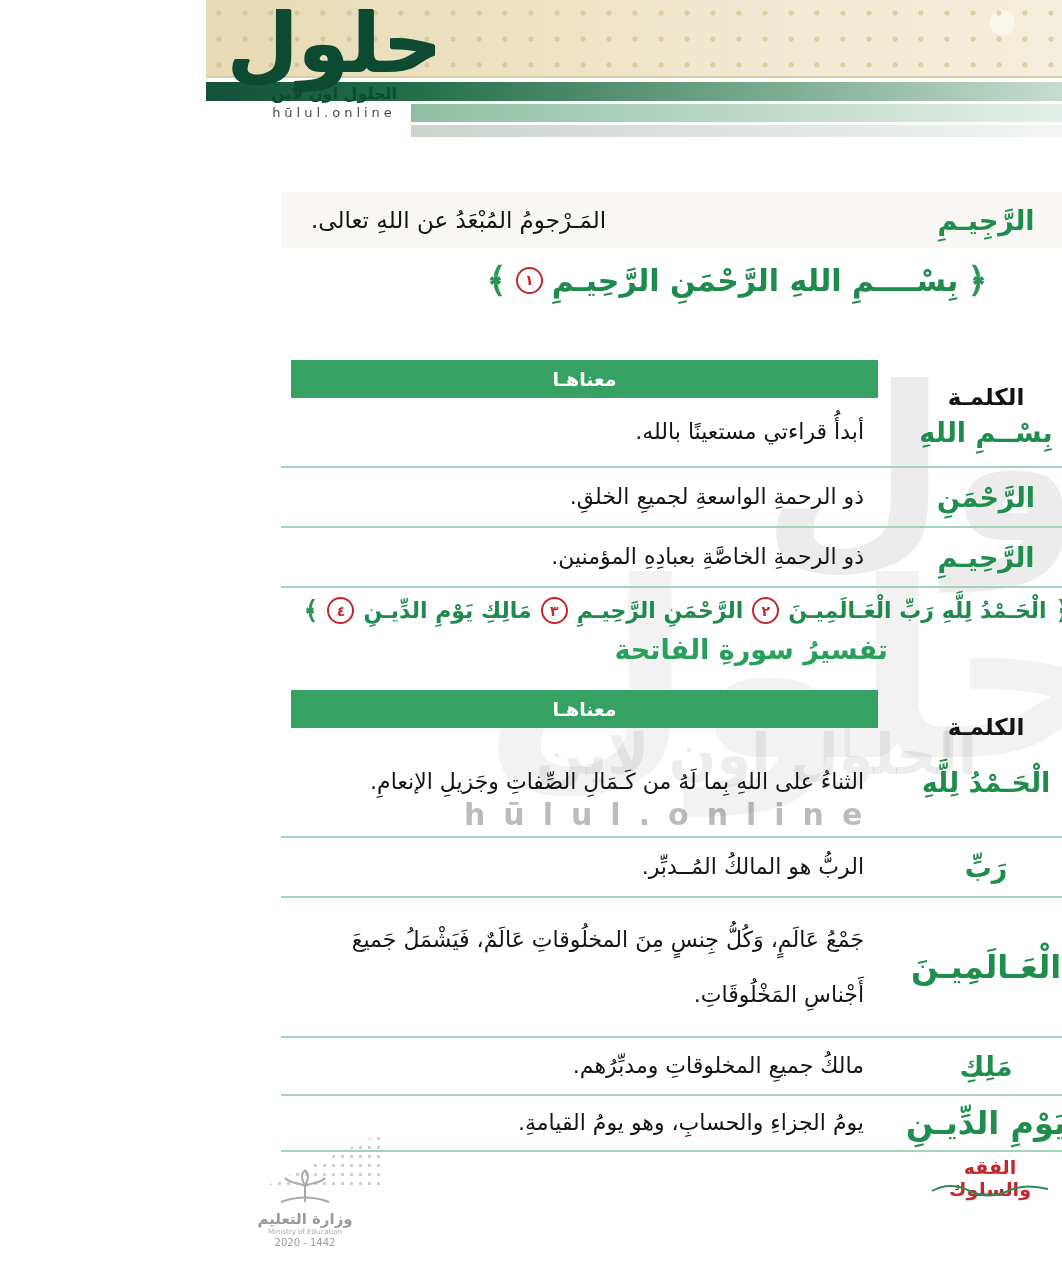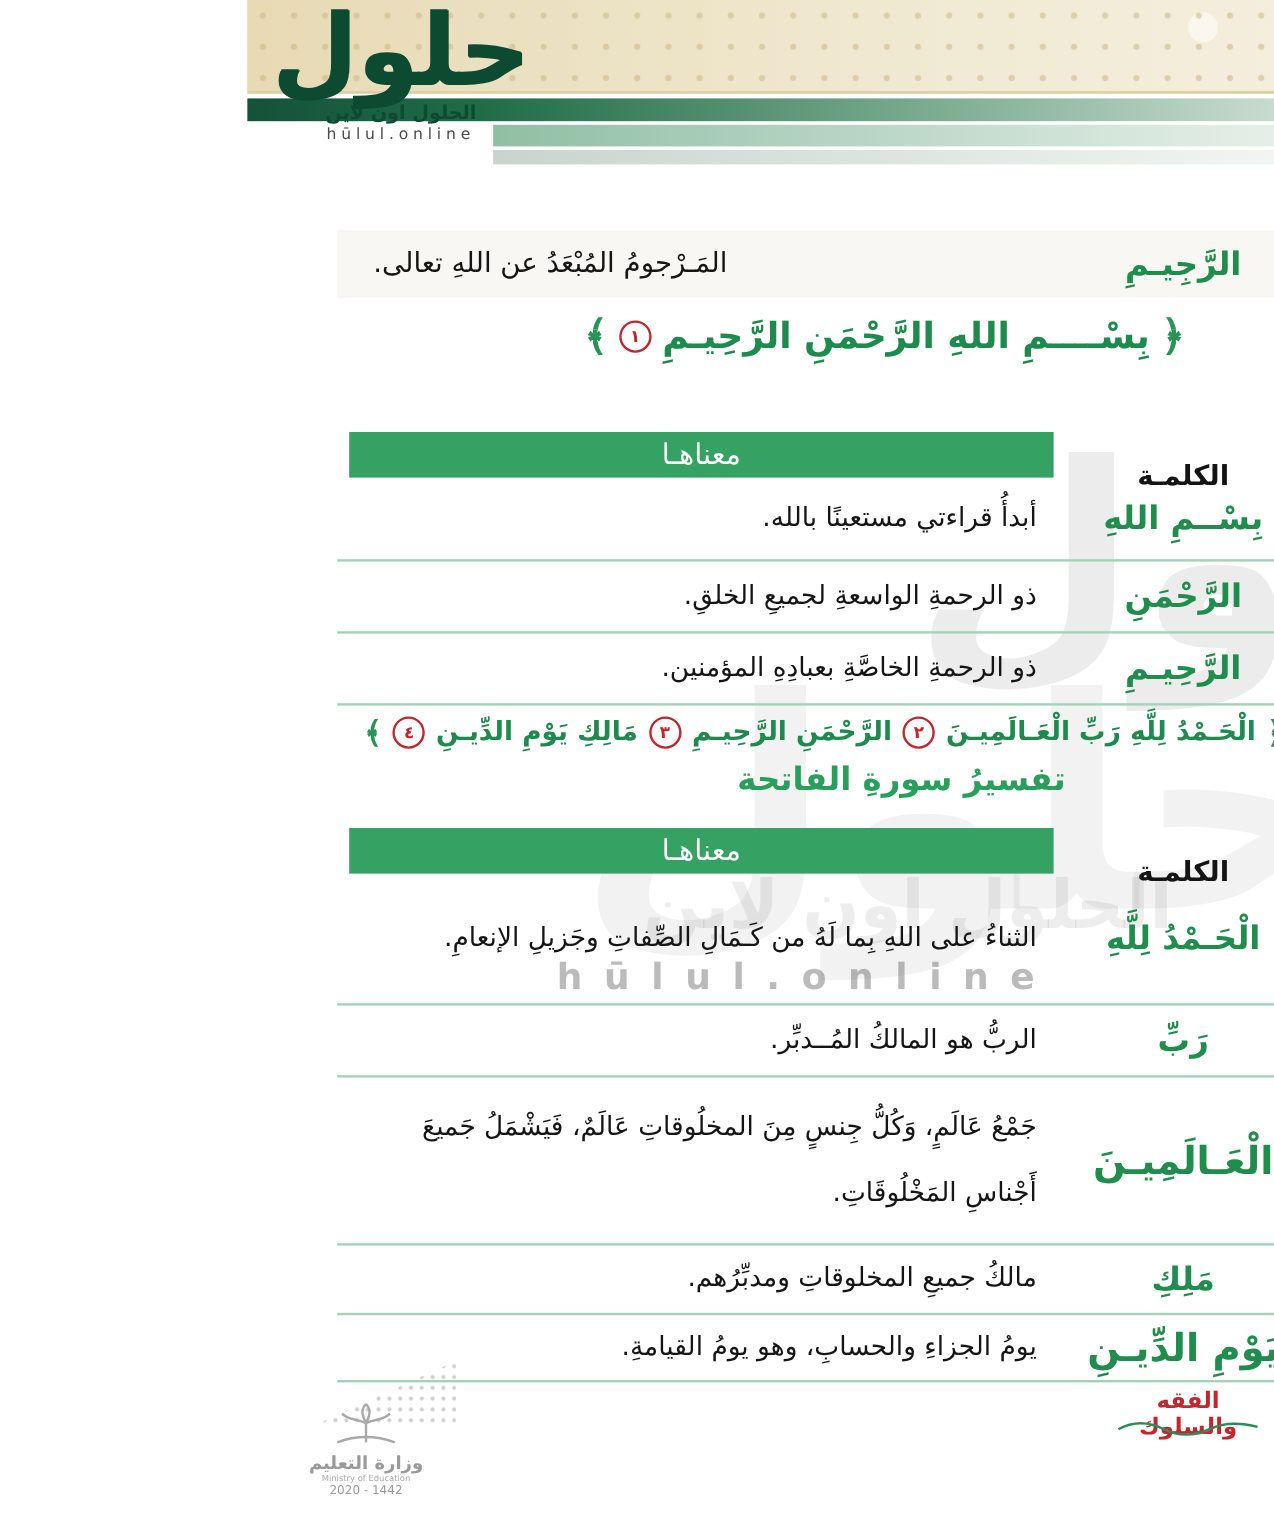--- a/index.html
+++ b/index.html
@@ -74,21 +74,21 @@
   .tbl { position:absolute; left:75px; width:813px; z-index:2; direction:rtl; }
   .tbl1 { top:360px; }
   .tbl2 { top:690px; }
   .thead { display:flex; height:38px; }
   .th-word {
     width:216px; display:flex; align-items:center; justify-content:center;
     font-size:23px; font-weight:bold; color:#141414; background:transparent;margin-top:36px;
   }
   .th-meaning {
     flex:1; display:flex; align-items:center; justify-content:center;
-    font-size:24px; font-weight:normal; color:#ffffff; background:#35a162;margin-left:10px;
+    font-size:19px; font-weight:bold; color:#ffffff; background:#35a162;margin-left:10px;
   }
   .trow { display:flex; border-bottom:2px solid #a4d3b8; }
   .td-word {
     width:216px; display:flex; align-items:center; justify-content:center;
     text-align:right; padding:4px;
   }
   .td-meaning {
     flex:1; display:flex; align-items:center; text-align:right;
     padding:6px 14px 6px 34px; font-size:22px; color:#151515; line-height:1.9;
   }

